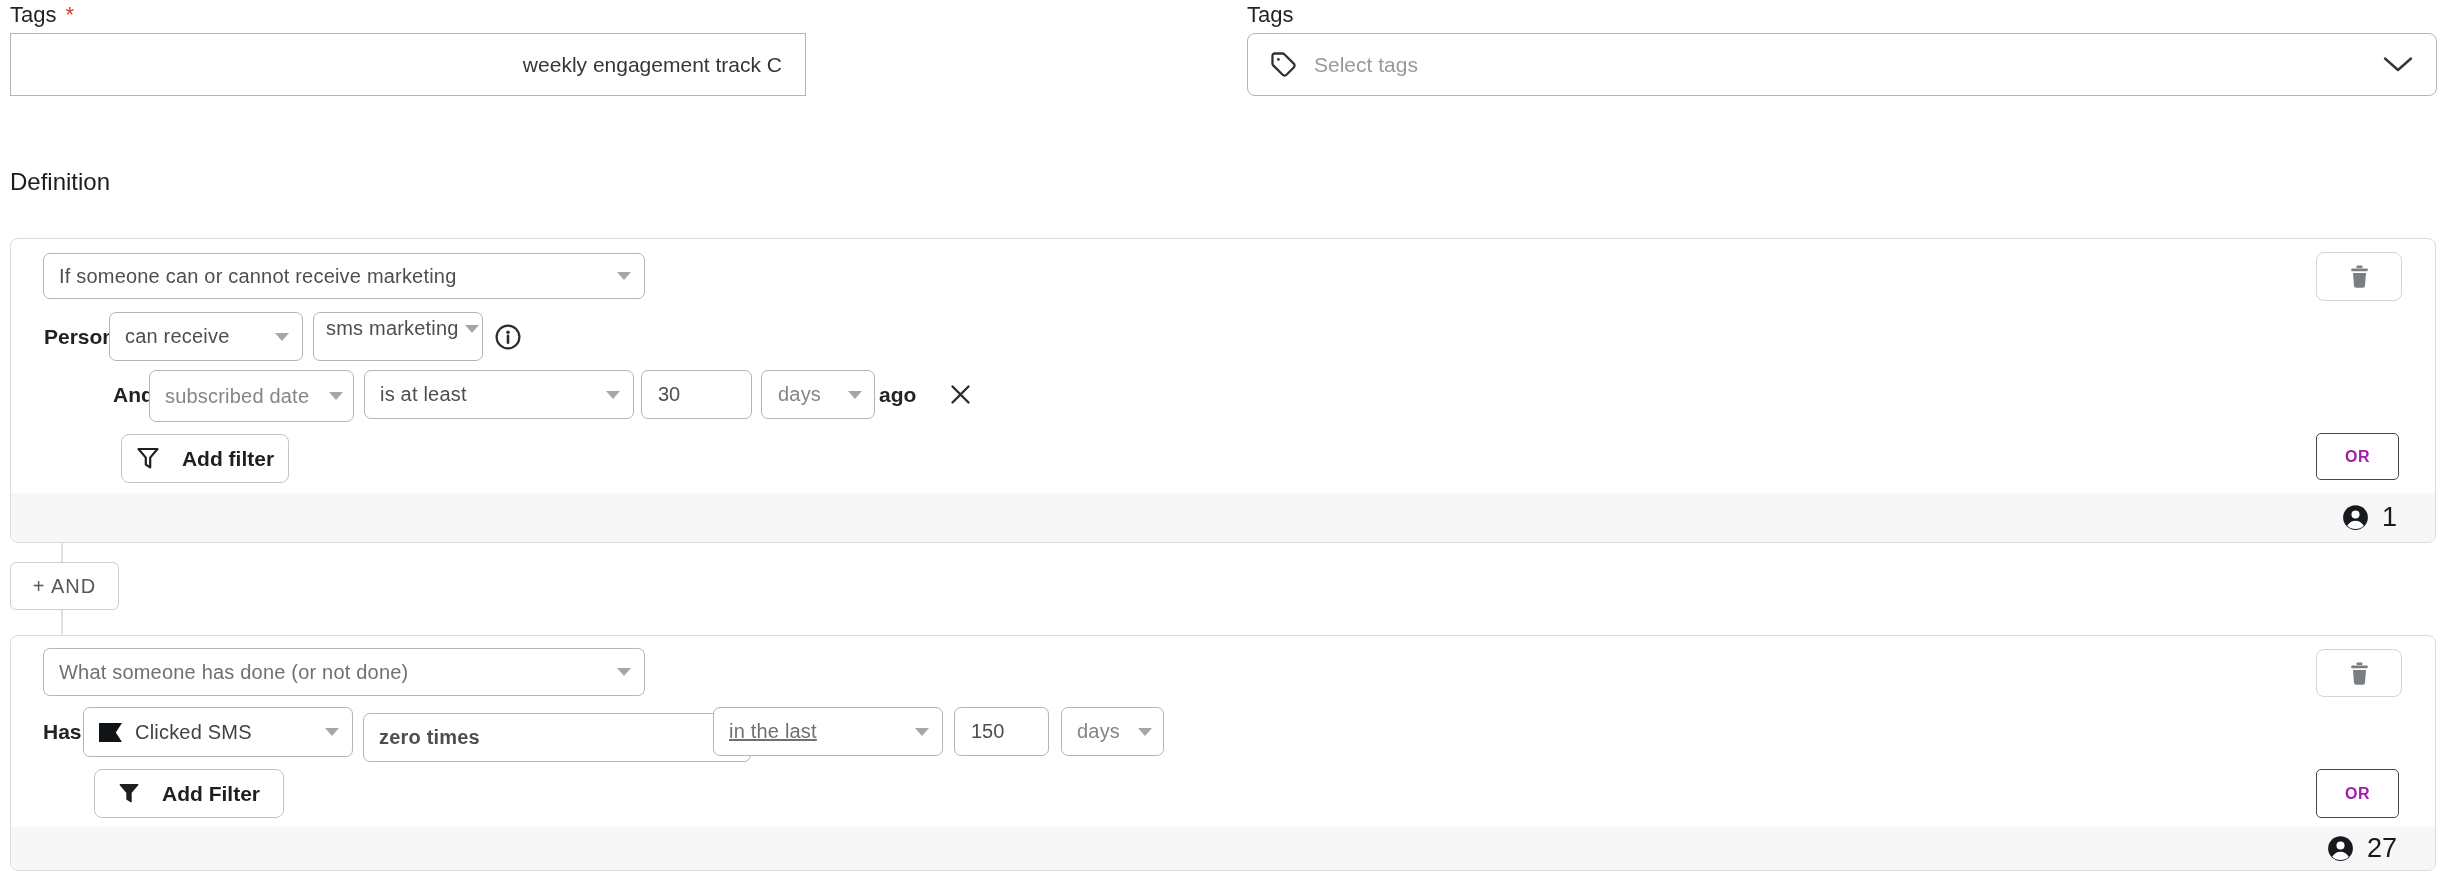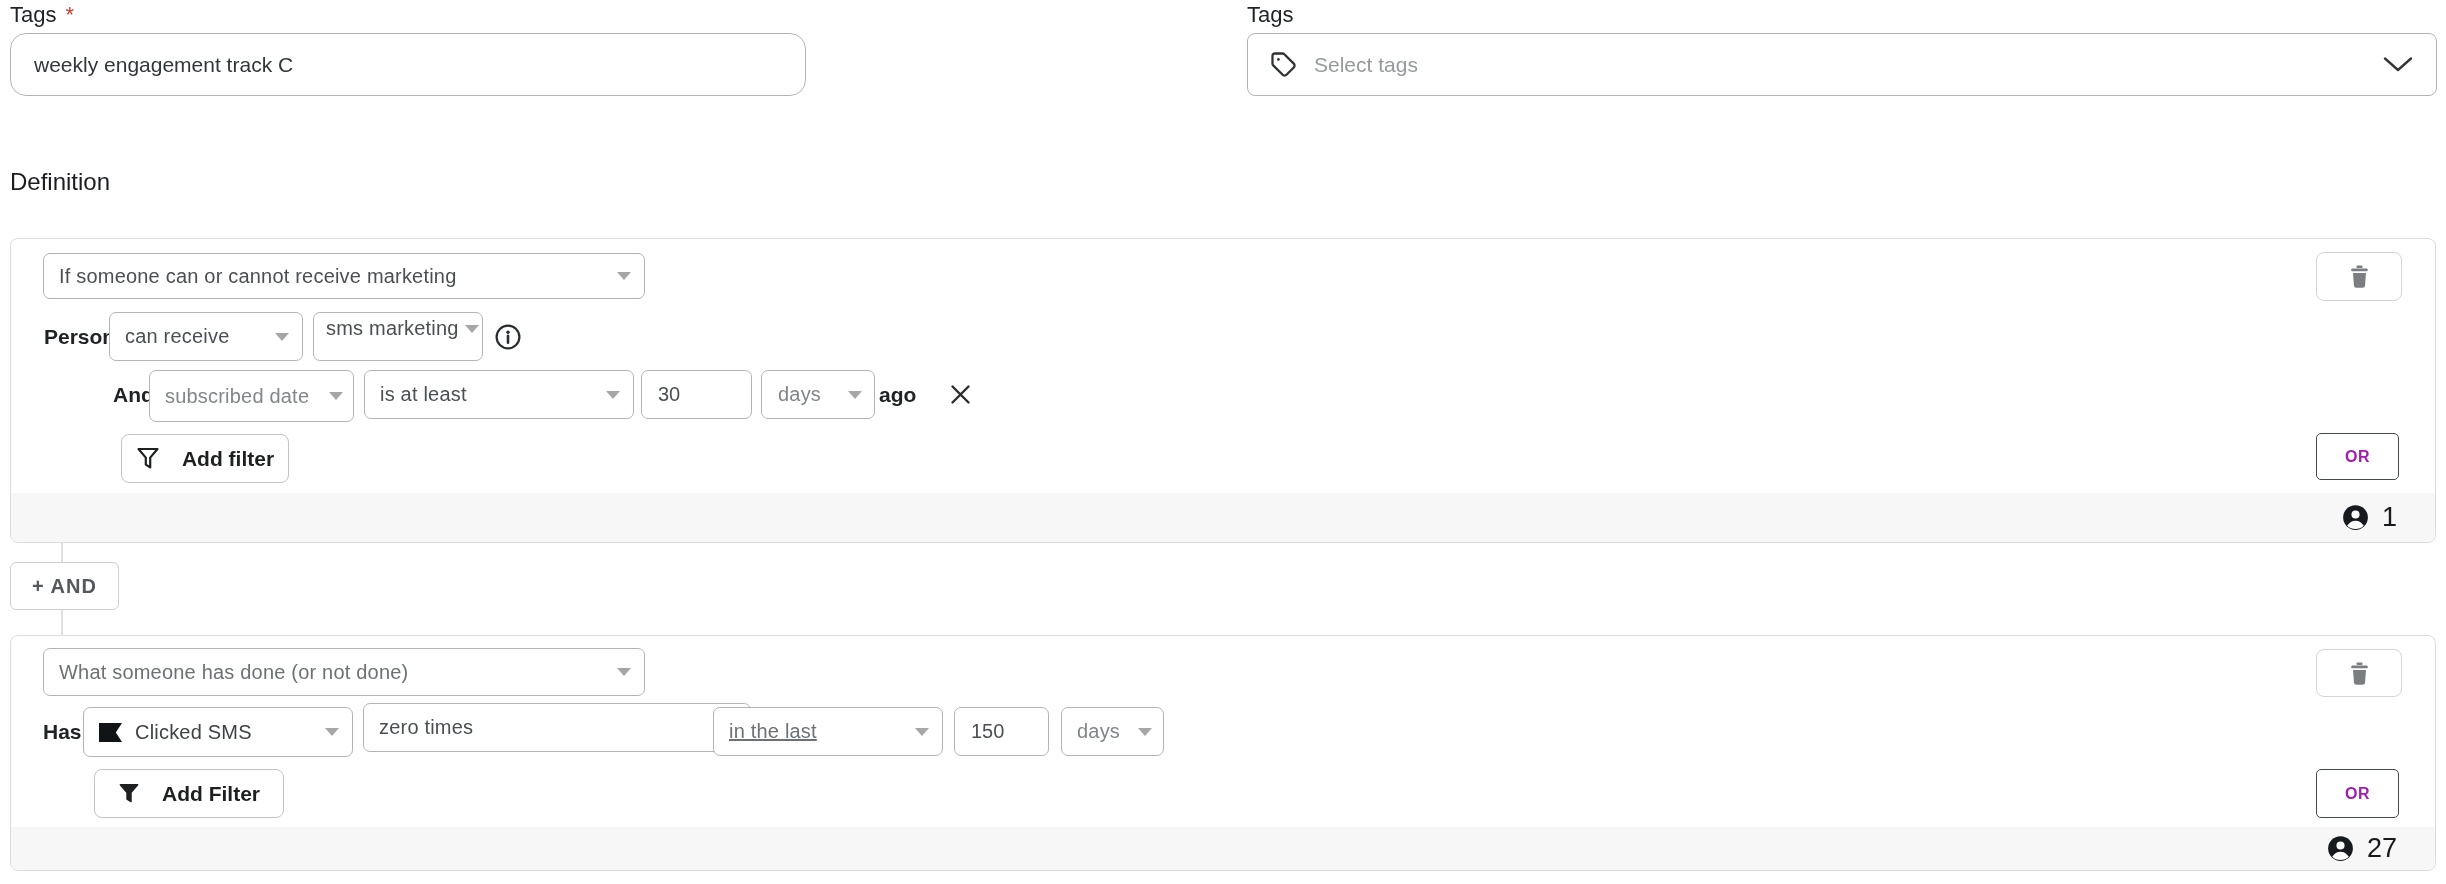--- a/index.html
+++ b/index.html
@@ -6,22 +6,22 @@
   html,body { background:#fff; }
   .stage{
     position:relative; width:2446px; height:884px;
     font-family:"Liberation Sans", sans-serif; color:#1f2226; overflow:hidden; background:#fff;
   }
   .lbl{ position:absolute; font-size:22px; color:#1f2226; display:flex; gap:9px; }
   .req{ color:#cf3f2e; }
   .heading{ position:absolute; font-size:24px; font-weight:500; color:#1b1d20; }
 
   .input{
-    position:absolute; border:1.5px solid #b4b4b4; border-radius:16px; background:#fff;
-    font-family:"Liberation Sans", sans-serif; font-size:21px; color:#33363a; padding:0 23px; outline:none;
+    position:absolute; border:1.5px solid #b4b4b4; border-radius:0; background:#fff;
+    font-family:"Liberation Sans", sans-serif; font-size:21px; color:#33363a; padding:0 23px; outline:none;text-align:right;
   }
   .select{
     position:absolute; border:1.5px solid #b4b4b4; border-radius:8px; background:#fff;
     display:flex; align-items:center; padding:0 22px;
   }
   .placeholder{ color:#97999c; font-size:21px; margin-left:17px; }
   .spacer{ flex:1; }
 
   .blk{
     position:absolute; left:10px; width:2426px; border:1px solid #dcdcdc; border-radius:8px; background:#fff;
@@ -65,21 +65,21 @@
   .footer{
     position:absolute; left:0; right:0; bottom:0; background:#f7f7f7; border-radius:0 0 7px 7px;
     display:flex; align-items:center; justify-content:flex-end; gap:13px; padding-right:38px;
     font-size:27px; color:#17191c;
   }
   .iconbox{ display:flex; align-items:center; justify-content:center; }
   .abs{ position:absolute; }
   .andbtn{
     position:absolute; background:#fff; border:1.5px solid #cfcfcf; border-radius:6px;
     display:flex; align-items:center; justify-content:center;
-    font-weight:bold; font-size:20px; letter-spacing:1px; color:#55585c;
+    font-weight:normal; font-size:20px; letter-spacing:1px; color:#55585c;
   }
   .connector{ position:absolute; background:#e0e0e0; }
 </style>
 </head>
 <body>
 
 <div class="stage">
 
   <div class="lbl" style="left:10px; top:2px;">
     <span>Tags</span>
@@ -212,21 +212,21 @@
       <span class="inner">
         <span class="iconbox">
           <svg width="23" height="19" viewBox="0 0 23 19">
               <path d="M0 0h23l-6.2 9.5L23 19H0z" fill="#111417"></path>
             </svg>
         </span>
         <span class="txt" style="color:#3f4346;">Clicked SMS</span>
       </span>
       <span class="caret"></span>
     </div>
-    <div class="ctl c-dark" style="left:352px; top:67px; width:388px; height:49px;">
+    <div class="ctl c-dark" style="left:352px; top:77px; width:388px; height:49px;font-weight:bold;">
       <span class="txt">zero times</span>
       <span class="caret"></span>
     </div>
     <div class="ctl c-mid" style="left:702px; top:71px; width:230px; height:49px;text-decoration:underline;">
       <span class="txt">in the last</span>
       <span class="caret"></span>
     </div>
     <input class="numinput" style="left: 943px; top: 71px; width: 95px; height: 49px;" value="150">
     <div class="ctl c-gray" style="left:1050px; top:71px; width:103px; height:49px; padding:0 11px 0 15px;">
       <span class="txt">days</span>

